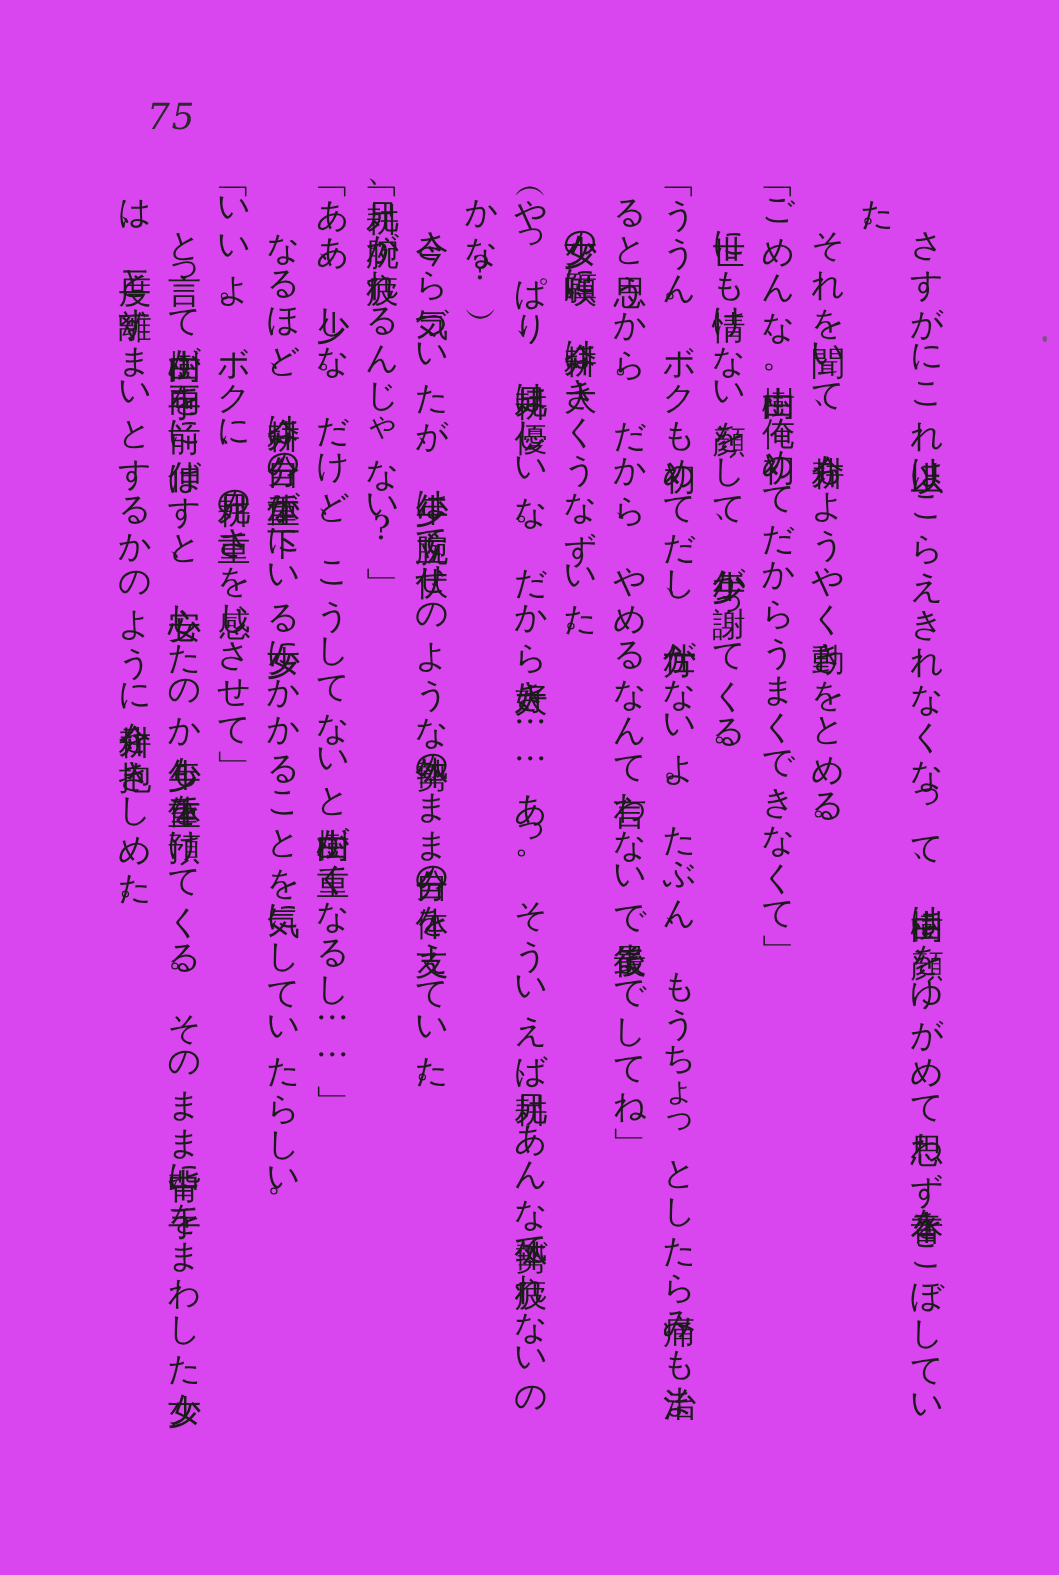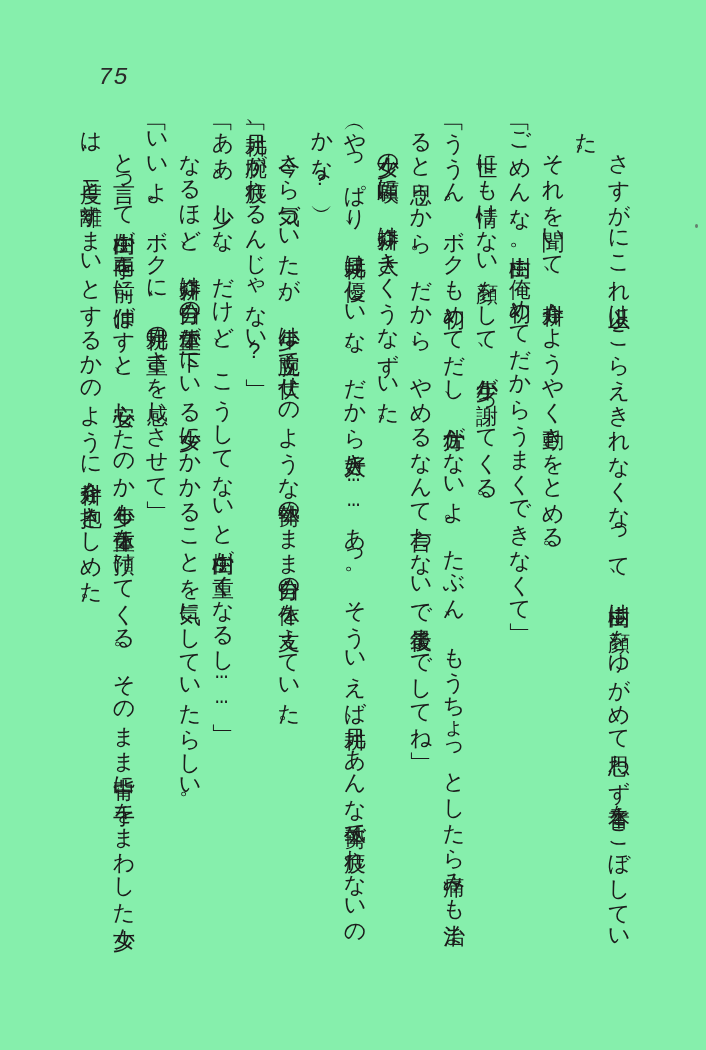--- a/index.html
+++ b/index.html
@@ -10,22 +10,21 @@
     width: 706px;
     height: 1050px;
     position: relative;
     overflow: hidden;
     background: #fdfdfc;
     font-family: "DejaVu Serif", "Liberation Serif", serif;
   }
   .page {
     position: absolute;
     inset: 0;
-    background: #86efac;
-    font-family: Liberation Mono, monospace;
+    background: #d946ef;
   }
   .page-number {
     position: absolute;
     left: 98px;
     top: 64px;
     font-style: italic;
     font-size: 24px;
     letter-spacing: 1px;
     color: #2b2b2b;
   }

